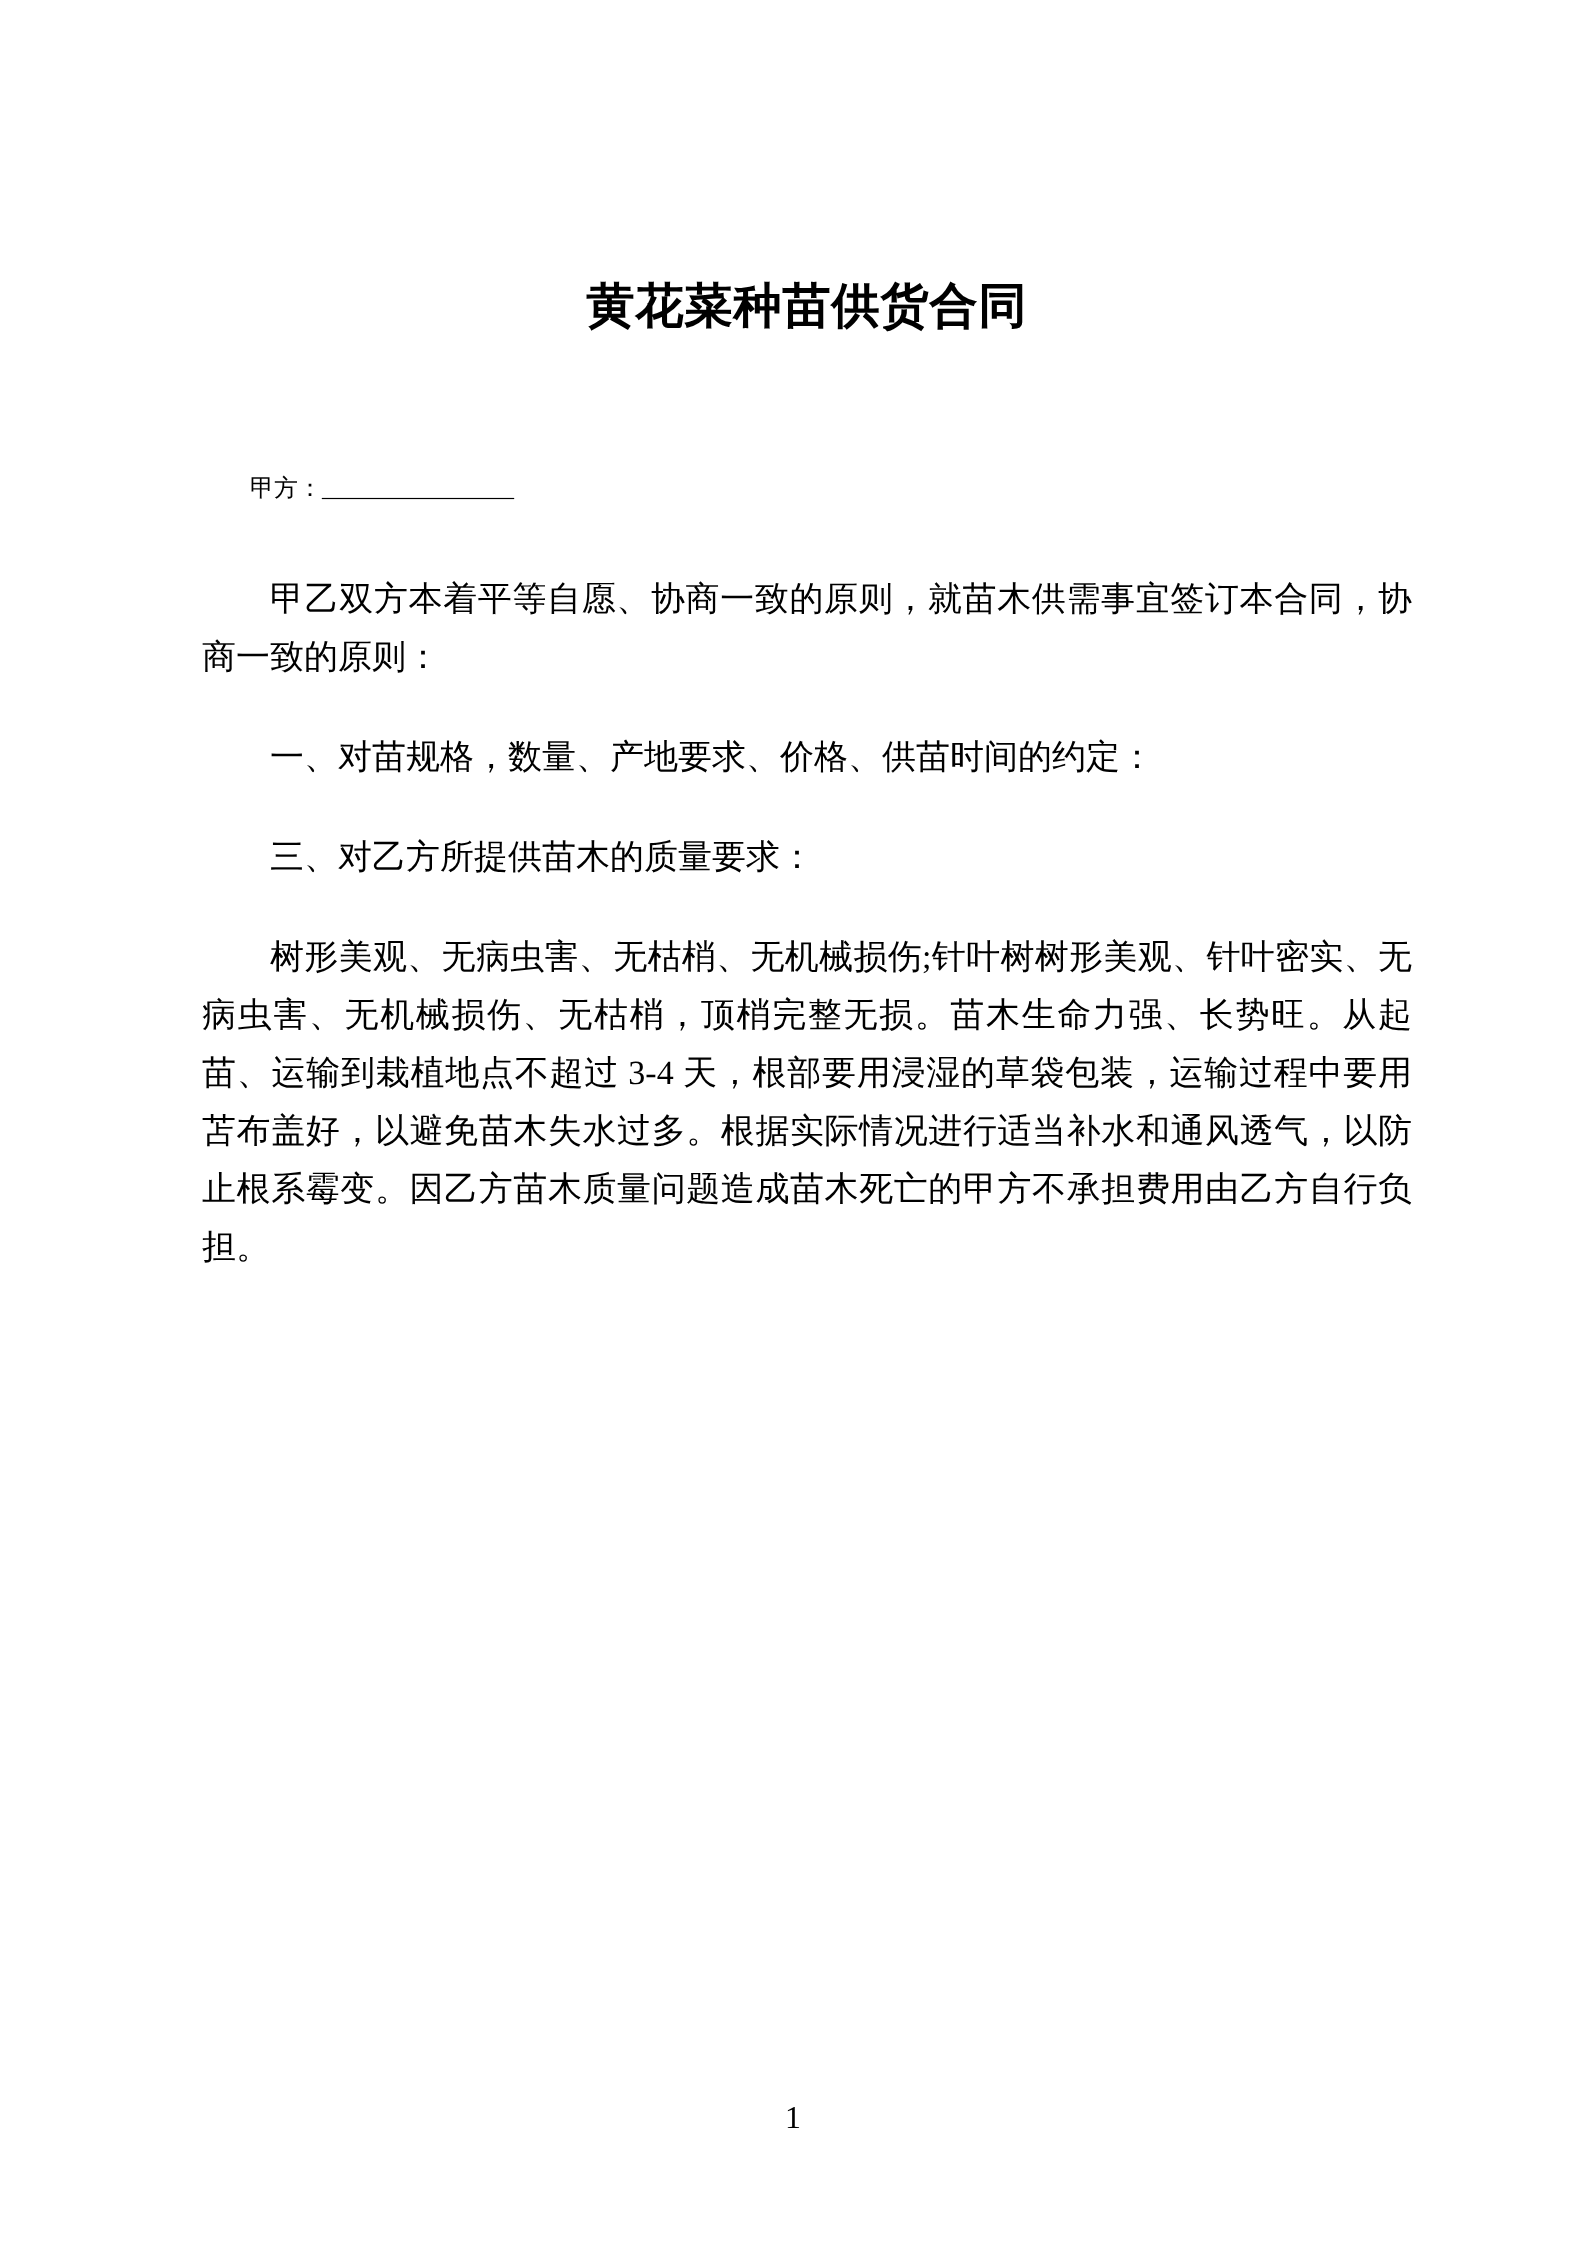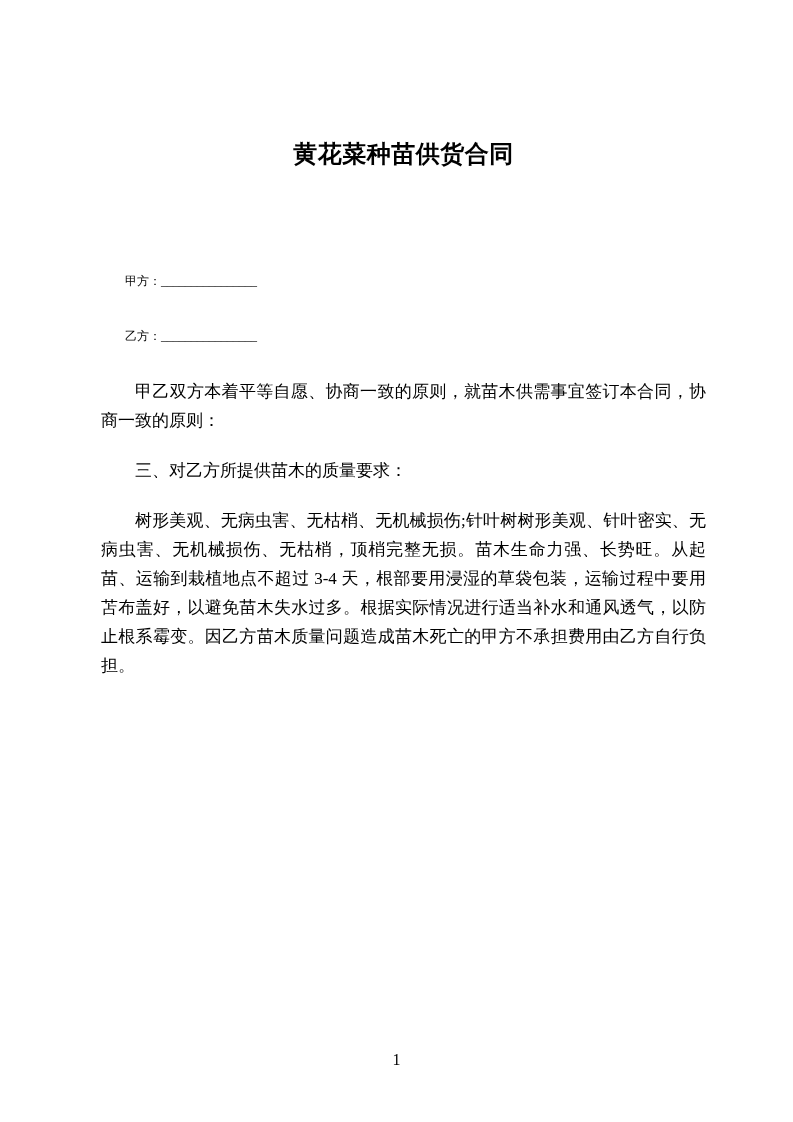--- a/index.html
+++ b/index.html
@@ -16,21 +16,21 @@
     height: 1122px;
     background: #ffffff;
     overflow: hidden;
   }
   .content {
     padding-left: 101px;
     padding-right: 87px;
   }
   .doc-title {
     margin-top: 138px;
-    margin-bottom: 97px;
+    margin-bottom: 60px;
     font-size: 24px;
     line-height: 32px;
     font-weight: bold;
     text-align: center;
     letter-spacing: 0.5px;
   }
   .party-line {
     font-size: 12px;
     line-height: 29px;
     text-indent: 2em;
@@ -62,24 +62,24 @@
 </head>
 <body>
 
 <div class="page">
   <div class="content">
 
     <h1 class="doc-title">黄花菜种苗供货合同</h1>
 
     <p class="party-line"><span>甲方：</span><span class="blank">________________</span></p>
 
-    <p class="party-line"><span>乙方：</span><span class="blank">________________</span></p>
 
     <p class="para">甲乙双方本着平等自愿、协商一致的原则，就苗木供需事宜签订本合同，协商一致的原则：</p>
 
+    <p class="para">一、对苗规格，数量、产地要求、价格、供苗时间的约定：</p>
 
 
     <p class="para">三、对乙方所提供苗木的质量要求：</p>
 
     <p class="para">树形美观、无病虫害、无枯梢、无机械损伤;针叶树树形美观、针叶密实、无病虫害、无机械损伤、无枯梢，顶梢完整无损。苗木生命力强、长势旺。从起苗、运输到栽植地点不超过 3-4 天，根部要用浸湿的草袋包装，运输过程中要用苫布盖好，以避免苗木失水过多。根据实际情况进行适当补水和通风透气，以防止根系霉变。因乙方苗木质量问题造成苗木死亡的甲方不承担费用由乙方自行负担。</p>
 
 
 
   </div>
 

